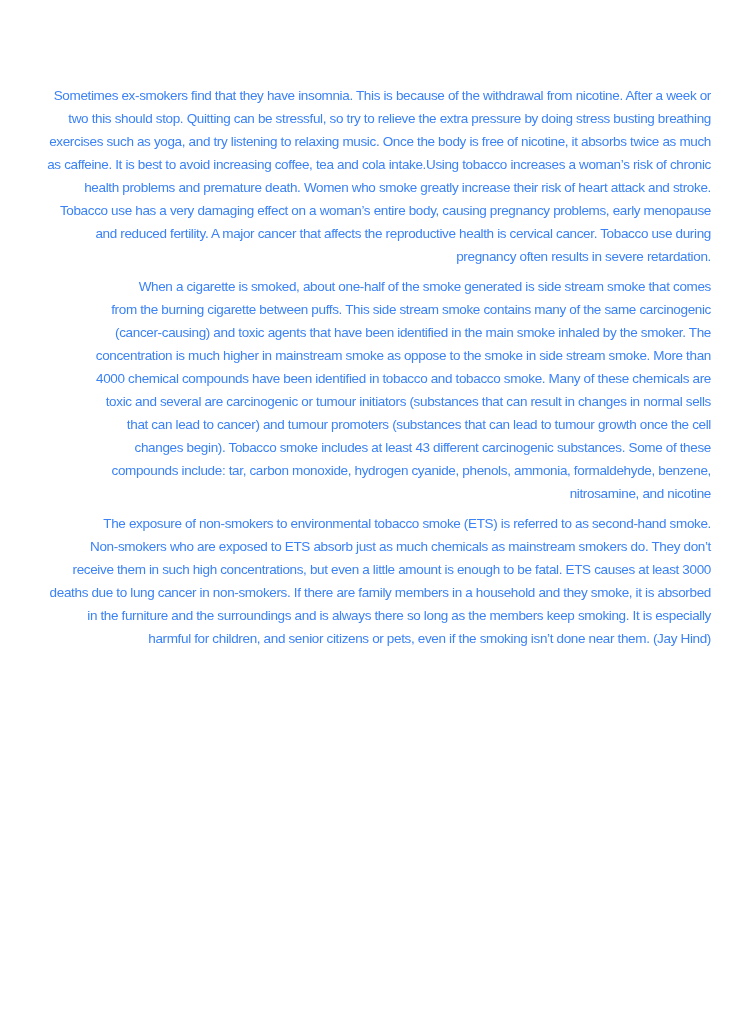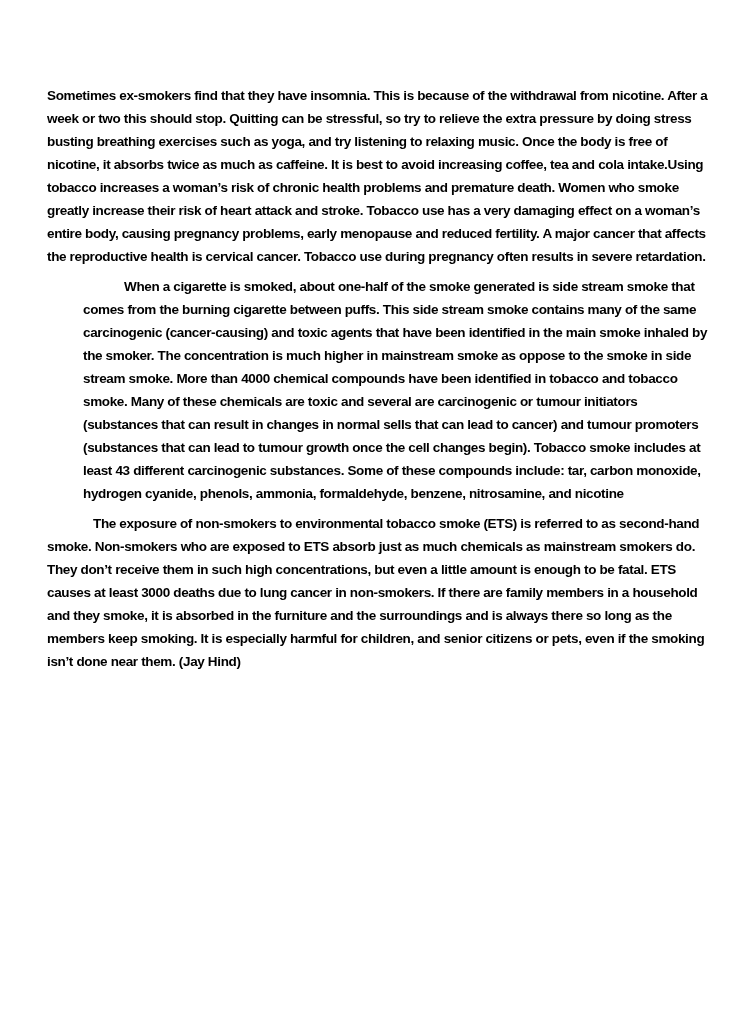--- a/index.html
+++ b/index.html
@@ -15,26 +15,26 @@
   .page {
     box-sizing: border-box;
     width: 751px;
     height: 1024px;
     background: #ffffff;
     padding: 84px 40px 0 47px;
   }
   .doc-text p {
     margin: 0 0 7px 0;
     font-family: "Liberation Sans", "DejaVu Sans", sans-serif;
-    font-weight: 700;
+    font-weight: 400;
     font-size: 13.5px;
     line-height: 23px;
     letter-spacing: -0.35px;
-    color: #000000;
-    text-align: left;
+    color: #3b82f6;
+    text-align: right;
   }
   .doc-text p.indent-1 {
     text-indent: 41px;
     margin-left: 36px;
   }
   .doc-text p.indent-2 {
     text-indent: 46px;
   }
 </style>
 </head>

